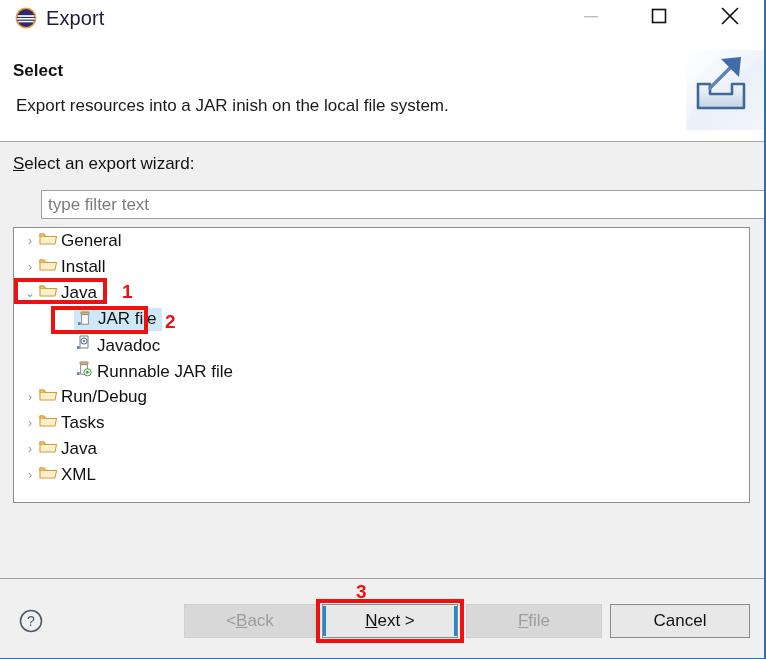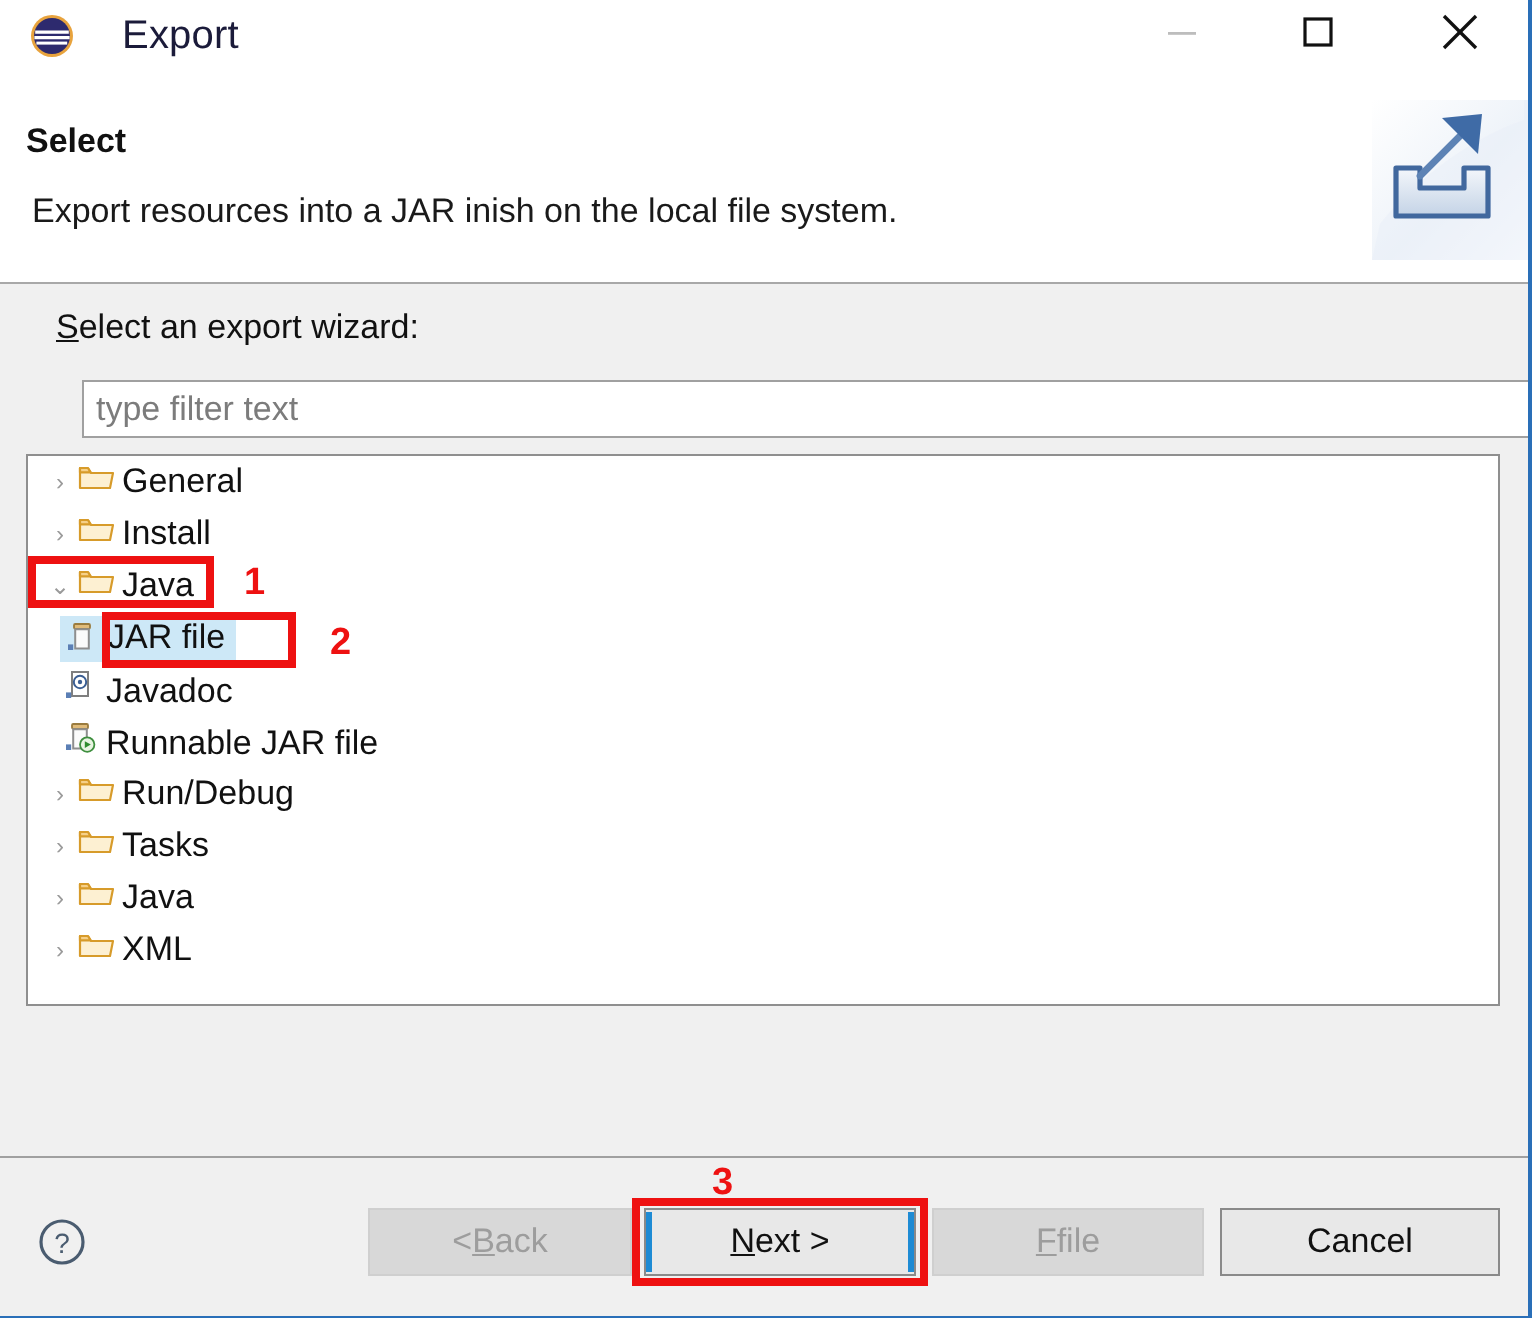--- a/index.html
+++ b/index.html
@@ -32,21 +32,21 @@
     position: absolute;
     left: 0; top: 0;
     width: 766px; height: 44px;
     background: #ffffff;
   }
   #title-left {
     position: absolute;
     left: 14px; top: 6px;
     display: flex;
     align-items: center;
-    gap: 23px;
+    gap: 8px;
   }
   .eclipse-icon {
     width: 24px; height: 24px;
     position: relative;
   }
   #title-text {
     font-size: 20px;
     color: #1b1b3a;
     letter-spacing: 0.1px;
     white-space: nowrap;
@@ -97,21 +97,20 @@
     position: absolute;
     left: 0; top: 142px;
     width: 764px; height: 436px;
     background: #f0f0f0;
   }
   #wizard-label {
     position: absolute;
     left: 13px; top: 12px;
     font-size: 17px;
     color: #111111;
-    margin-left: 15px;
   }
   #wizard-label .mn {
     text-decoration: underline;
   }
   #filter-input {
     position: absolute;
     left: 13px; top: 48px;
     width: 737px; height: 29px;
     box-sizing: border-box;
     border: 1px solid #a0a0a0;
@@ -137,21 +136,21 @@
   .tree-row {
     position: relative;
     height: 26px;
     display: flex;
     align-items: center;
     font-size: 17px;
     color: #111111;
     white-space: nowrap;
   }
   .tree-row.level0 { padding-left: 8px; }
-  .tree-row.level1 { }
+  .tree-row.level1 { padding-left: 44px; }
   .twisty {
     width: 16px;
     display: inline-flex;
     align-items: center;
     justify-content: center;
     color: #9a9a9a;
     font-size: 12px;
     flex: 0 0 16px;
   }
   .tree-ico {

